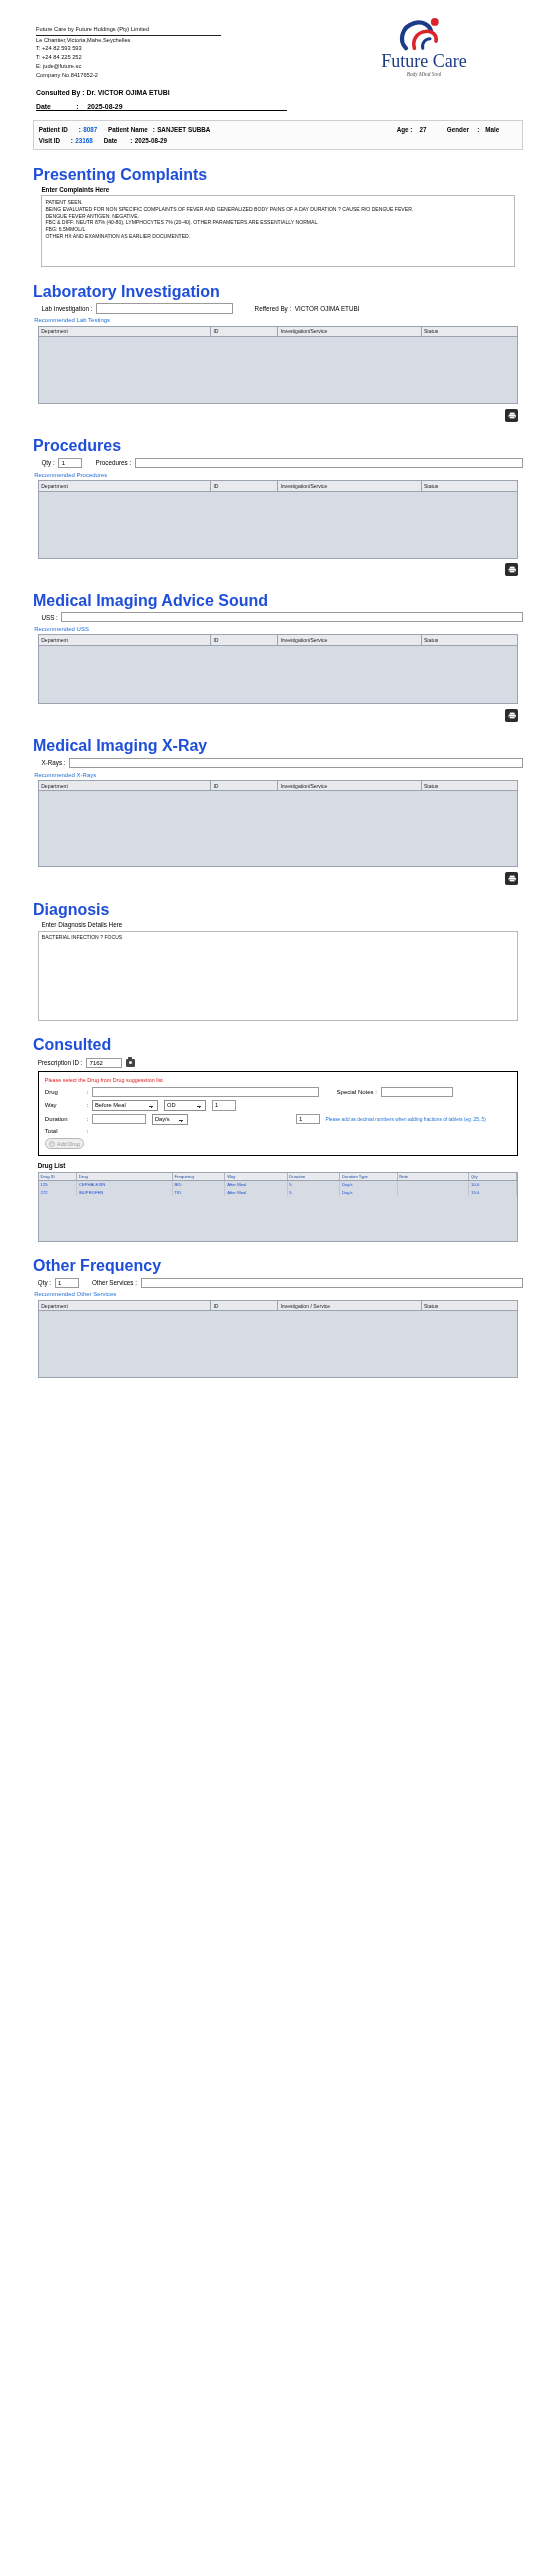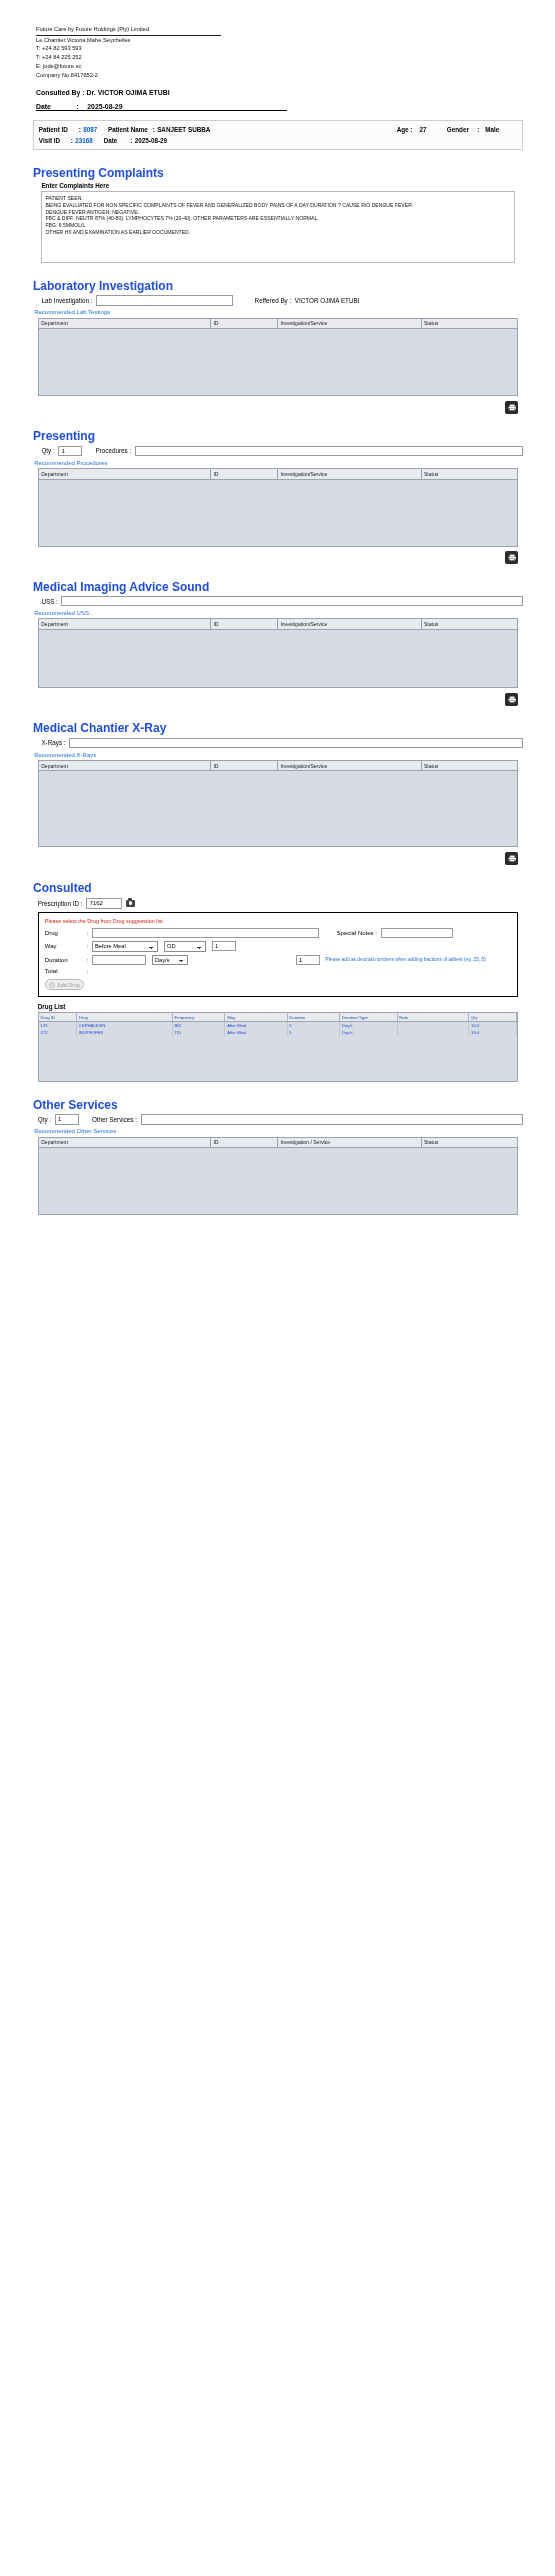--- a/index.html
+++ b/index.html
@@ -40,21 +40,21 @@
   }
   .patientbar .line { display:flex; align-items:center; padding: 1.8px 0; }
   .patientbar b { font-weight:bold; }
   .pb-blue { color:#0b61d6; font-weight:bold; }
   .pb-gap { width: 10.8px; display:inline-block;}
   .pb-right { margin-left:auto; display:flex; gap: 20.3px; padding-right: 18px;}
 
   
   .section { margin: 15.5px 33px 0 33px; }
   .sec-title {
-    color:#1f4fd8; font-size: 12px; font-weight:bold; font-family:"Liberation Sans", sans-serif;
+    color:#1f4fd8; font-size: 16px; font-weight:bold; font-family:"Liberation Sans", sans-serif;
     margin-bottom: 2.4px;
   }
   .sec-sub { font-size: 6.3px; font-weight:bold; margin: 2.4px 0 2.4px 8.4px; }
   .sec-sub-plain { font-size: 6.3px; margin: 2.4px 0 2.4px 8.4px; }
   .reco { color:#1f6fd8; font-size: 6px; margin: 3.6px 0 2.4px 1.2px; }
 
   .txtbox {
     width: 100%; border:0.6px solid #b9b9b9; background:#fff;
     font-size: 5.1px; line-height:1.35; padding: 2.4px 3px; color:#111;
     white-space: pre-wrap; font-family:"Liberation Sans", sans-serif;
@@ -157,20 +157,33 @@
 <div class="page">
 
   <div class="hdr">
     <div class="hdr-left">
       <div class="company">Future Care by Future Holdings (Pty) Limited</div>
       <div>Le Chantier,Victoria,Mahe,Seychelles</div>
       <div>T: +24  82 593 593</div>
       <div>T: +24  84 225 252</div>
       <div>E: jude@future.sc</div>
       <div>Company No.8417652-2</div>
+    </div>
+    <div class="hdr-logo">
+      <svg class="logo-svg" width="72" height="35" viewBox="0 0 120 58">
+        <circle cx="78" cy="8" r="6.5" fill="#d8242a"></circle>
+        <path d="M30 52 C18 40 22 16 44 10 C58 6 70 14 72 24" stroke="#1a3b87" stroke-width="7" fill="none" stroke-linecap="round"></path>
+        <path d="M44 52 C40 38 48 26 62 24 C74 22 82 30 80 40" stroke="#d8242a" stroke-width="6" fill="none" stroke-linecap="round"></path>
+        <path d="M58 52 C56 44 62 36 70 36" stroke="#1a3b87" stroke-width="5" fill="none" stroke-linecap="round"></path>
+      </svg>
+      <div class="logo-fc">
+        <span>Future</span>
+        <span class="care">Care</span>
+      </div>
+      <div class="logo-tag">Body Mind Soul</div>
     </div>
   </div>
 
   <div class="consult">
     <div class="row">
       <span class="lbl">Consulted By  :</span>
       <span class="val">Dr.  VICTOR OJIMA ETUBI</span>
     </div>
     <div class="row consult-underline">
       <span class="lbl">Date</span>
@@ -259,21 +272,21 @@
         <svg width="8.4" height="7.2" viewBox="0 0 14 12">
             <rect x="3" y="1" width="8" height="3" fill="#fff"></rect>
             <rect x="1" y="4" width="12" height="5" rx="1" fill="#fff"></rect>
             <rect x="3" y="8" width="8" height="3" fill="#fff" stroke="#2b2b2b" stroke-width="0.6"></rect>
           </svg>
       </div>
     </div>
   </div>
 
   <div class="section">
-    <div class="sec-title">Presenting</div>
+    <div class="sec-title">Procedures</div>
     <div class="inline-field">
       <span class="lbl">Qty :</span>
       <input class="inp w40" value="1" style="">
       <span style="width:6px;display:inline-block;"></span>
       <span class="lbl">Procedures :</span>
       <input class="inp grow" value="" style="">
     </div>
     <div class="reco">Recommended Procedures</div>
     <div class="grid">
       <div class="ghead">
@@ -316,21 +329,21 @@
         <svg width="8.4" height="7.2" viewBox="0 0 14 12">
             <rect x="3" y="1" width="8" height="3" fill="#fff"></rect>
             <rect x="1" y="4" width="12" height="5" rx="1" fill="#fff"></rect>
             <rect x="3" y="8" width="8" height="3" fill="#fff" stroke="#2b2b2b" stroke-width="0.6"></rect>
           </svg>
       </div>
     </div>
   </div>
 
   <div class="section">
-    <div class="sec-title">Medical Chantier X-Ray</div>
+    <div class="sec-title">Medical Imaging X-Ray</div>
     <div class="inline-field">
       <span class="lbl">X-Rays :</span>
       <input class="inp grow" value="" style="">
     </div>
     <div class="reco">Recommended X-Rays</div>
     <div class="grid tall">
       <div class="ghead">
         <div class="c1">Department</div>
         <div class="c2">ID</div>
         <div class="c3">Investigation/Service</div>
@@ -342,20 +355,25 @@
       <div class="printer">
         <svg width="8.4" height="7.2" viewBox="0 0 14 12">
             <rect x="3" y="1" width="8" height="3" fill="#fff"></rect>
             <rect x="1" y="4" width="12" height="5" rx="1" fill="#fff"></rect>
             <rect x="3" y="8" width="8" height="3" fill="#fff" stroke="#2b2b2b" stroke-width="0.6"></rect>
           </svg>
       </div>
     </div>
   </div>
 
+  <div class="section">
+    <div class="sec-title">Diagnosis</div>
+    <div class="sec-sub-plain">Enter Diagnosis Details Here</div>
+    <div class="txtbox diagnosis">BACTERIAL INFECTION ? FOCUS</div>
+  </div>
 
   <div class="section">
     <div class="sec-title">Consulted</div>
 
     <div class="med-presc">
       <span>Prescription ID  :</span>
       <input class="inp w60" value="7162" style="">
       <span class="camera"></span>
     </div>
 
@@ -444,21 +462,21 @@
         <div class="d7"></div>
         <div class="d8">15.0</div>
       </div>
       <div class="dfill"></div>
     </div>
   </div>
 
 
 
   <div class="section">
-    <div class="sec-title">Other Services</div>
+    <div class="sec-title">Other Frequency</div>
     <div class="oth-row">
       <span>Qty :</span>
       <input class="inp w40" value="1" style="">
       <span style="width:6px;display:inline-block;"></span>
       <span>Other Services :</span>
       <input class="inp grow" value="" style="">
     </div>
     <div class="reco">Recommended Other Services</div>
     <div class="grid">
       <div class="ghead">

